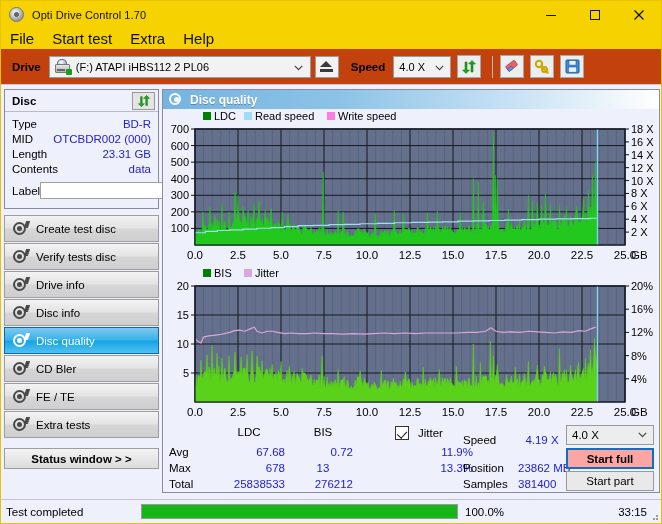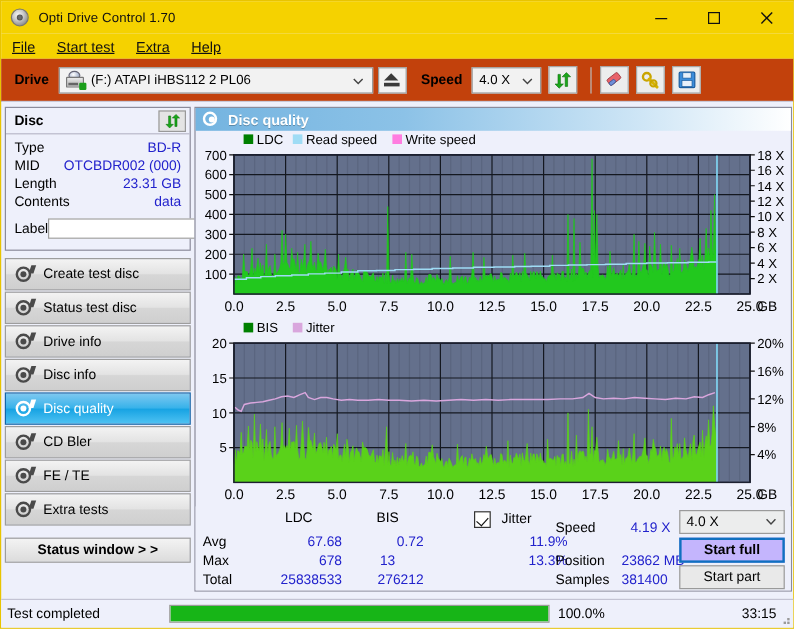--- a/index.html
+++ b/index.html
@@ -51,23 +51,22 @@
   .winbtn svg { display:block; }
 
   
   .menubar {
     height: 21px;
     background: #f5d200;
     display: flex; align-items: center;
     padding-left: 9px;
   }
   .menuitem {
-    font-size: 12px; color:#111; padding: 1px 9px 1px 0; margin-right: 9px;
+    font-size: 15px; color:#111; padding: 1px 9px 1px 0; margin-right: 9px;
     cursor: default;
-    text-decoration: underline;
   }
 
   
   .toolbar {
     height: 36px;
     background: #c2410c;
     display:flex; align-items:center;
     padding: 0 6px;
     border-bottom: 1px solid #c8c8d8;
   }
@@ -195,21 +194,21 @@
     border:solid #111;border-width:0 1.6px 1.6px 0;transform:rotate(42deg);
   }
   .speedsel {
     position:absolute; right:5px; top:3px; width:88px;height:20px;
     background:#eceded;border:1px solid #9a9a9a;
     display:flex;align-items:center;padding-left:5px;font-size:11.5px;
   }
   .speedsel .chev{position:absolute;right:6px;top:6px;}
   .startfull {
     position:absolute; right:5px; top:26px; width:88px;height:21px;
-    background:#c4b5fd;border:2px solid #1070c0;
+    background:#fca5a5;border:2px solid #1070c0;
     display:flex;align-items:center;justify-content:center;font-size:11.5px;font-weight:bold;
   }
   .startpart {
     position:absolute; right:5px; top:49px; width:88px;height:20px;
     background:#e9e9e9;border:1px solid #9a9a9a;
     display:flex;align-items:center;justify-content:center;font-size:11.5px;
   }
 
   
   .statusbar {
@@ -371,21 +370,21 @@
             <i class="tick"></i>
           </span>
         <span>Create test disc</span>
       </div>
       <div class="navbtn">
         <span class="navicon">
             <i class="ring"></i>
             <i class="dot"></i>
             <i class="tick"></i>
           </span>
-        <span>Status test disc</span>
+        <span>Verify tests disc</span>
       </div>
       <div class="navbtn">
         <span class="navicon">
             <i class="ring"></i>
             <i class="dot"></i>
             <i class="tick"></i>
           </span>
         <span>Drive info</span>
       </div>
       <div class="navbtn">

